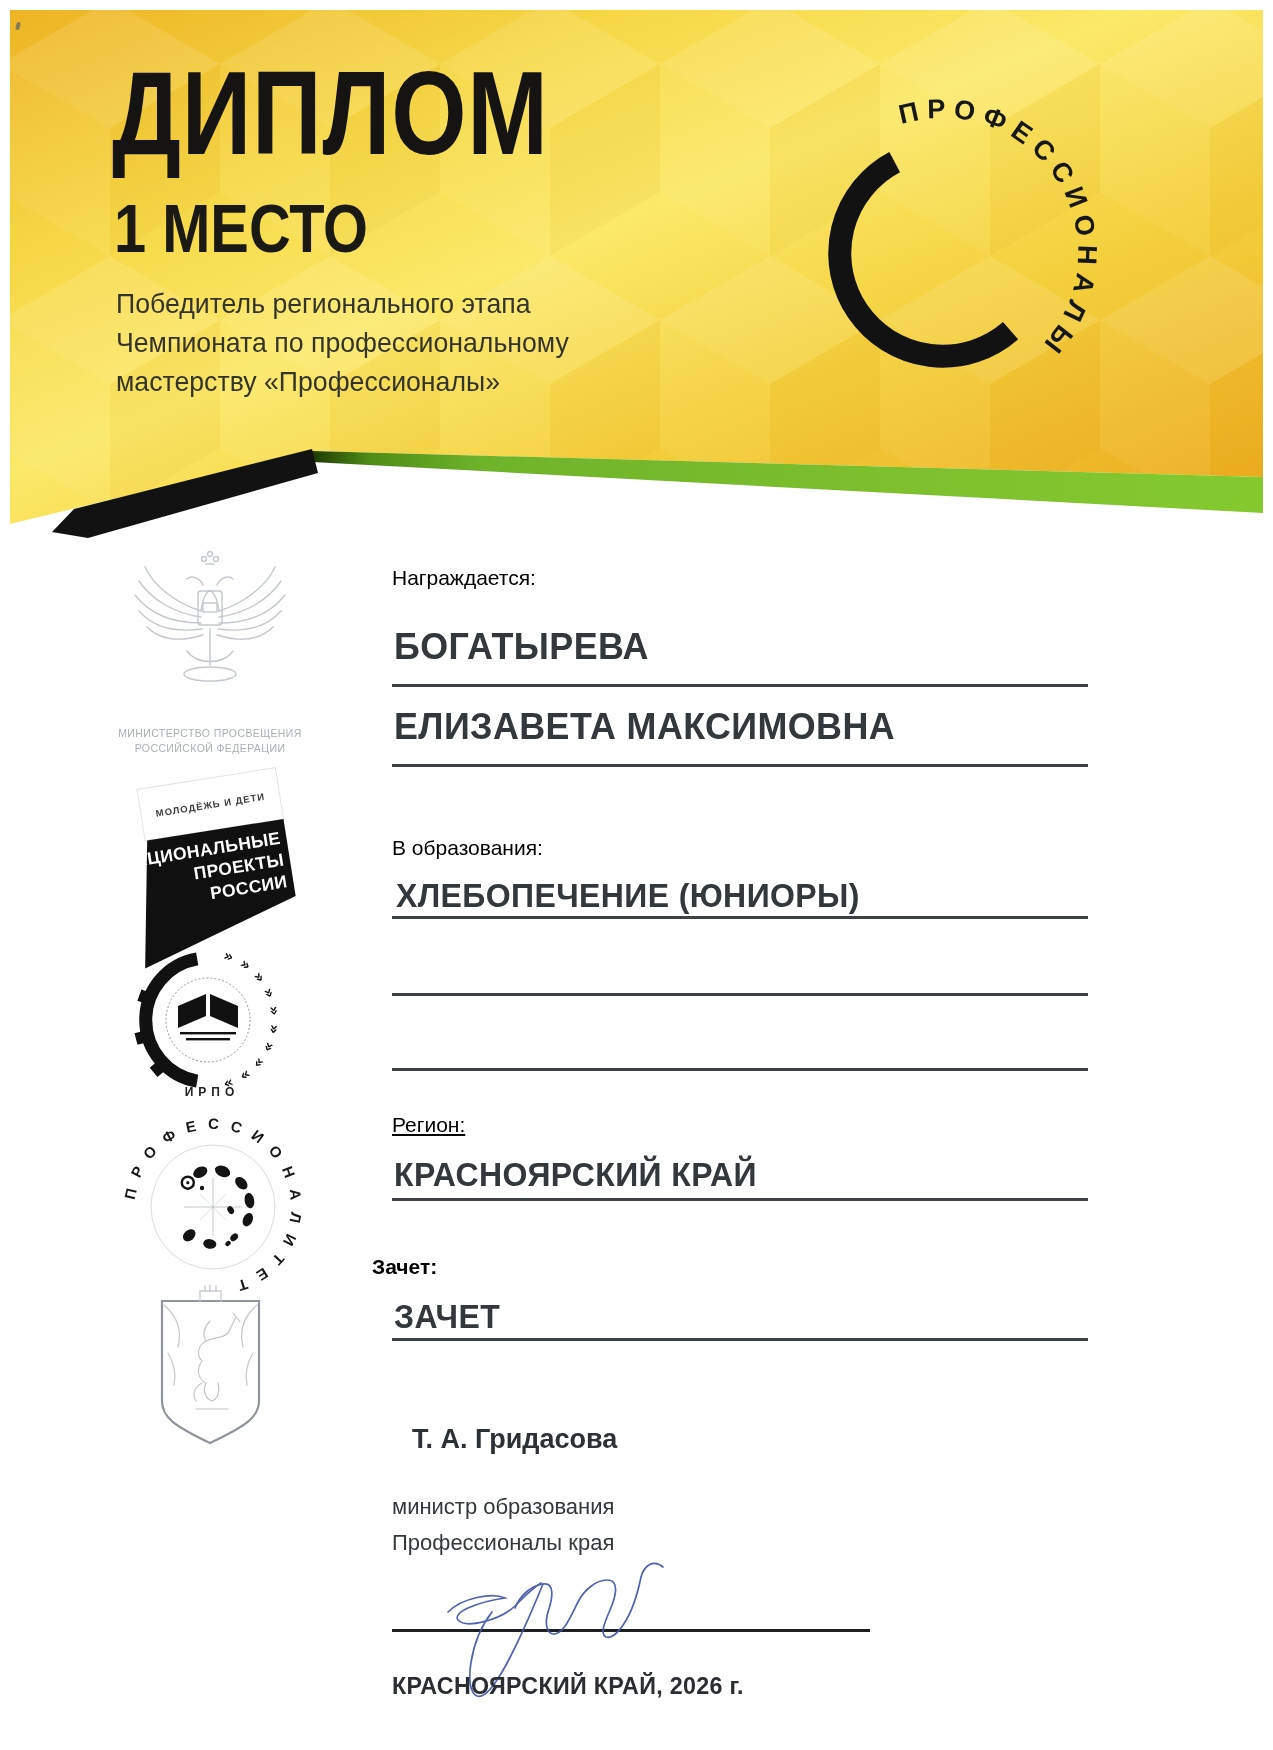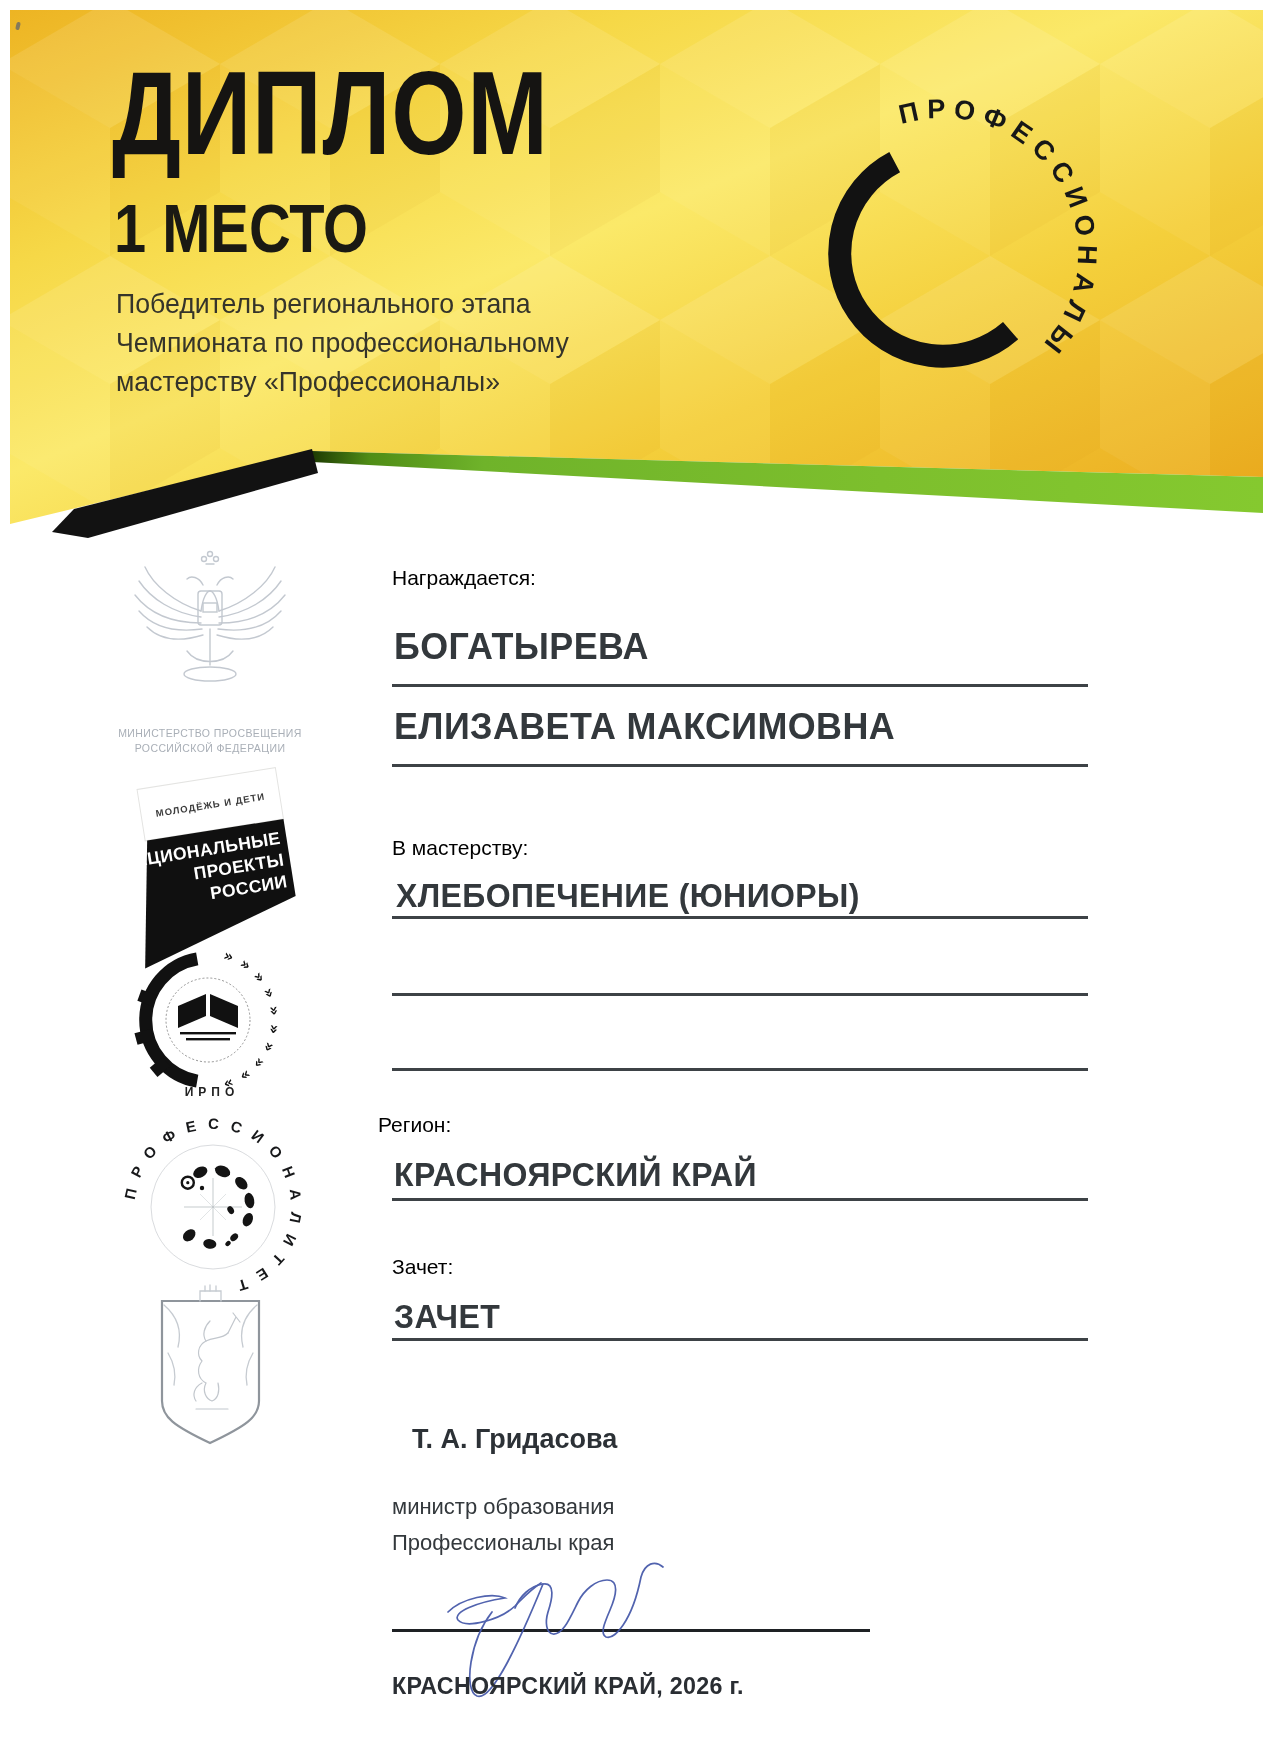--- a/index.html
+++ b/index.html
@@ -219,32 +219,32 @@
       <path d="M 48,126 H 80"></path>
     </g>
   </svg>
 
   <div class="abs label" style="left:392px;top:566px;">Награждается:</div>
   <div class="abs value big" style="left:394px;top:626px;">БОГАТЫРЕВА</div>
   <div class="abs rule" style="top:684px;"></div>
   <div class="abs value big" style="left:394px;top:706px;">ЕЛИЗАВЕТА МАКСИМОВНА</div>
   <div class="abs rule" style="top:764px;"></div>
 
-  <div class="abs label" style="left:392px;top:836px;">В мастерству:</div>
+  <div class="abs label" style="left:392px;top:836px;">В образования:</div>
   <div class="abs value" style="left:396px;top:877px;">ХЛЕБОПЕЧЕНИЕ (ЮНИОРЫ)</div>
   <div class="abs rule" style="top:916px;"></div>
 
   <div class="abs rule" style="top:993px;"></div>
   <div class="abs rule" style="top:1068px;"></div>
 
-  <div class="abs label" style="left:378px;top:1113px;">Регион:</div>
+  <div class="abs label" style="left:392px;top:1113px;text-decoration:underline;">Регион:</div>
   <div class="abs value" style="left:394px;top:1156px;">КРАСНОЯРСКИЙ КРАЙ</div>
   <div class="abs rule" style="top:1198px;"></div>
 
-  <div class="abs label" style="left:392px;top:1255px;">Зачет:</div>
+  <div class="abs label" style="left:372px;top:1255px;font-weight:bold;">Зачет:</div>
   <div class="abs value" style="left:394px;top:1298px;">ЗАЧЕТ</div>
   <div class="abs rule" style="top:1338px;"></div>
 
   <div class="abs signer-name">Т. А. Гридасова</div>
   <div class="abs signer-pos" style="top:1474px;margin-top:20px;">министр образования</div>
   <div class="abs signer-pos" style="top:1530px;">Профессионалы края</div>
 
   <div class="abs rule dark" style="top:1629px;width:478px;"></div>
 
   <svg class="abs" style="left:400px;top:1555px;" width="300" height="160" viewBox="400 1555 300 160">

